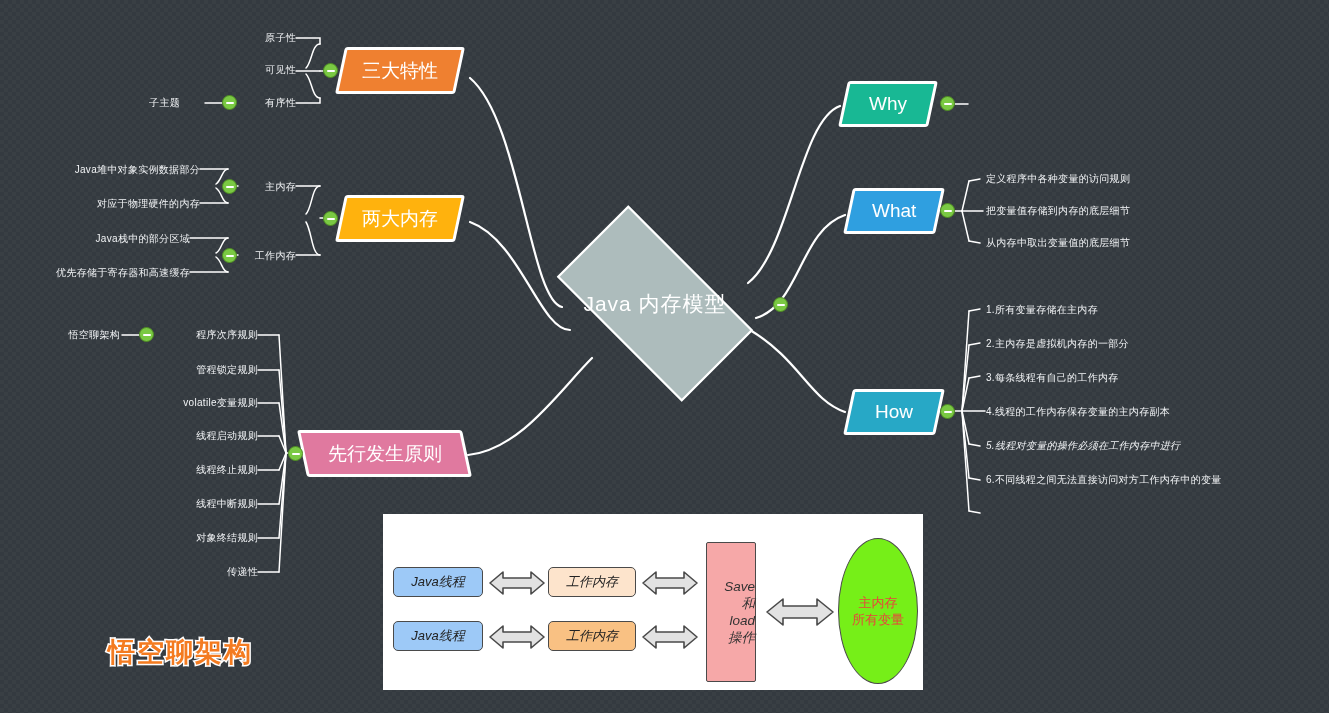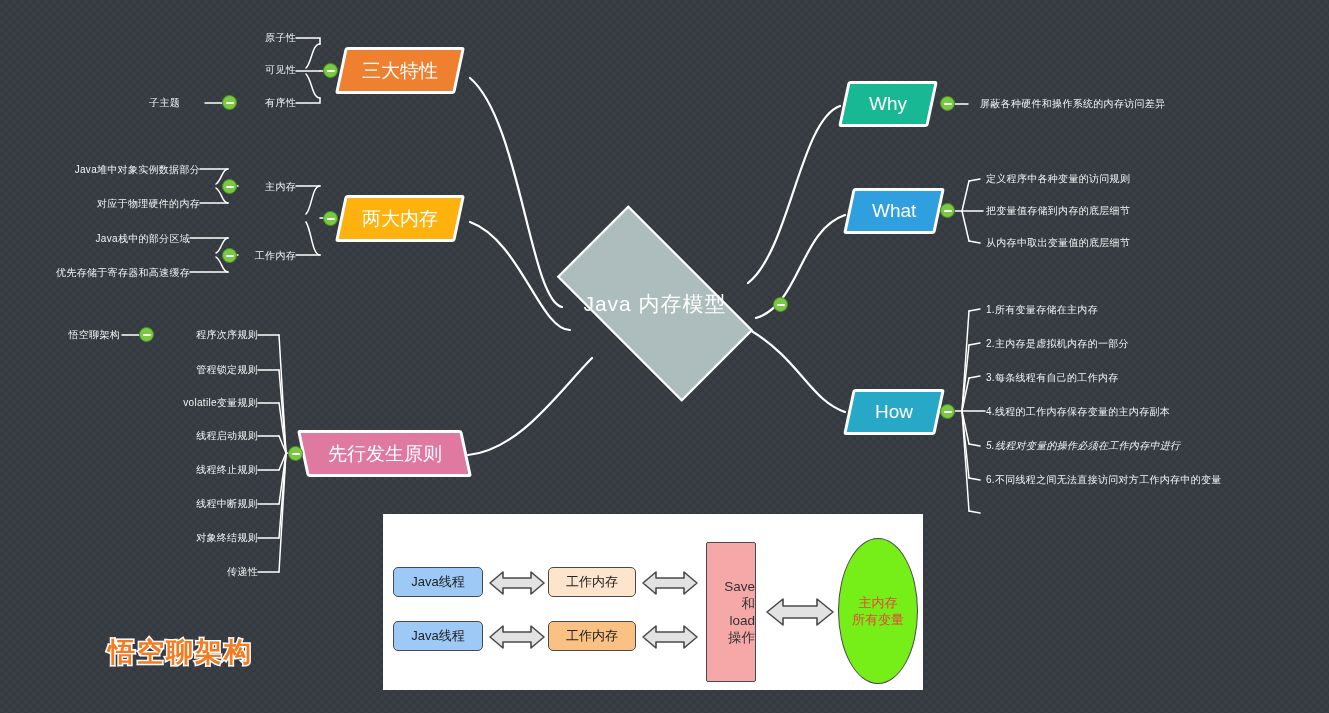--- a/index.html
+++ b/index.html
@@ -72,20 +72,21 @@
   
   #jmm-figure{
     position:absolute;left:383px;top:514px;width:540px;height:176px;
     background:#ffffff;
   }
   .fig-box{
     position:absolute;box-sizing:border-box;
     display:flex;align-items:center;justify-content:center;
     font-size:13px;color:#222;border:1.6px solid #4a4a4a;border-radius:5px;
     font-family:"Liberation Sans","DejaVu Sans",sans-serif;
+    font-style:italic;
   }
   .fig-thread{background:#9dc9f7;}
   .fig-wm1{background:#fde4cc;}
   .fig-wm2{background:#f9c183;}
   .fig-save{
     background:#f6a8a8;border-radius:2px;flex-direction:column;line-height:17px;
     font-size:13.5px;color:#333;
   }
   .fig-main{
     background:#76ef18;border:1.6px solid #4a4a4a;border-radius:50%;
@@ -238,21 +239,20 @@
   <div class="leaf r" style="left:88px;top:495px;width:170px;">线程中断规则</div>
   <div class="leaf r" style="left:88px;top:529px;width:170px;">对象终结规则</div>
   <div class="leaf r" style="left:88px;top:563px;width:170px;">传递性</div>
   <div class="leaf r" style="left:0px;top:326px;width:120px;">悟空聊架构</div>
   <div class="minus" style="left:139px;top:327px;"></div>
 
   <div class="pnode skewR" style="left:843px;top:81px;width:90px;height:46px;background:#18b894;">
     <span>Why</span>
   </div>
   <div class="minus" style="left:940px;top:96px;"></div>
-  <div class="leaf" style="left:980px;top:95px;">屏蔽各种硬件和操作系统的内存访问差异</div>
 
   <div class="pnode skewR" style="left:848px;top:188px;width:92px;height:46px;background:#2f9fe0;">
     <span>What</span>
   </div>
   <div class="minus" style="left:940px;top:203px;"></div>
   <div class="leaf" style="left:986px;top:170px;">定义程序中各种变量的访问规则</div>
   <div class="leaf" style="left:986px;top:234px;">从内存中取出变量值的底层细节</div>
   <div class="leaf" style="left:986px;top:202px;">把变量值存储到内存的底层细节</div>
 
   <div class="pnode skewR" style="left:848px;top:389px;width:92px;height:46px;background:#27a8c6;">

